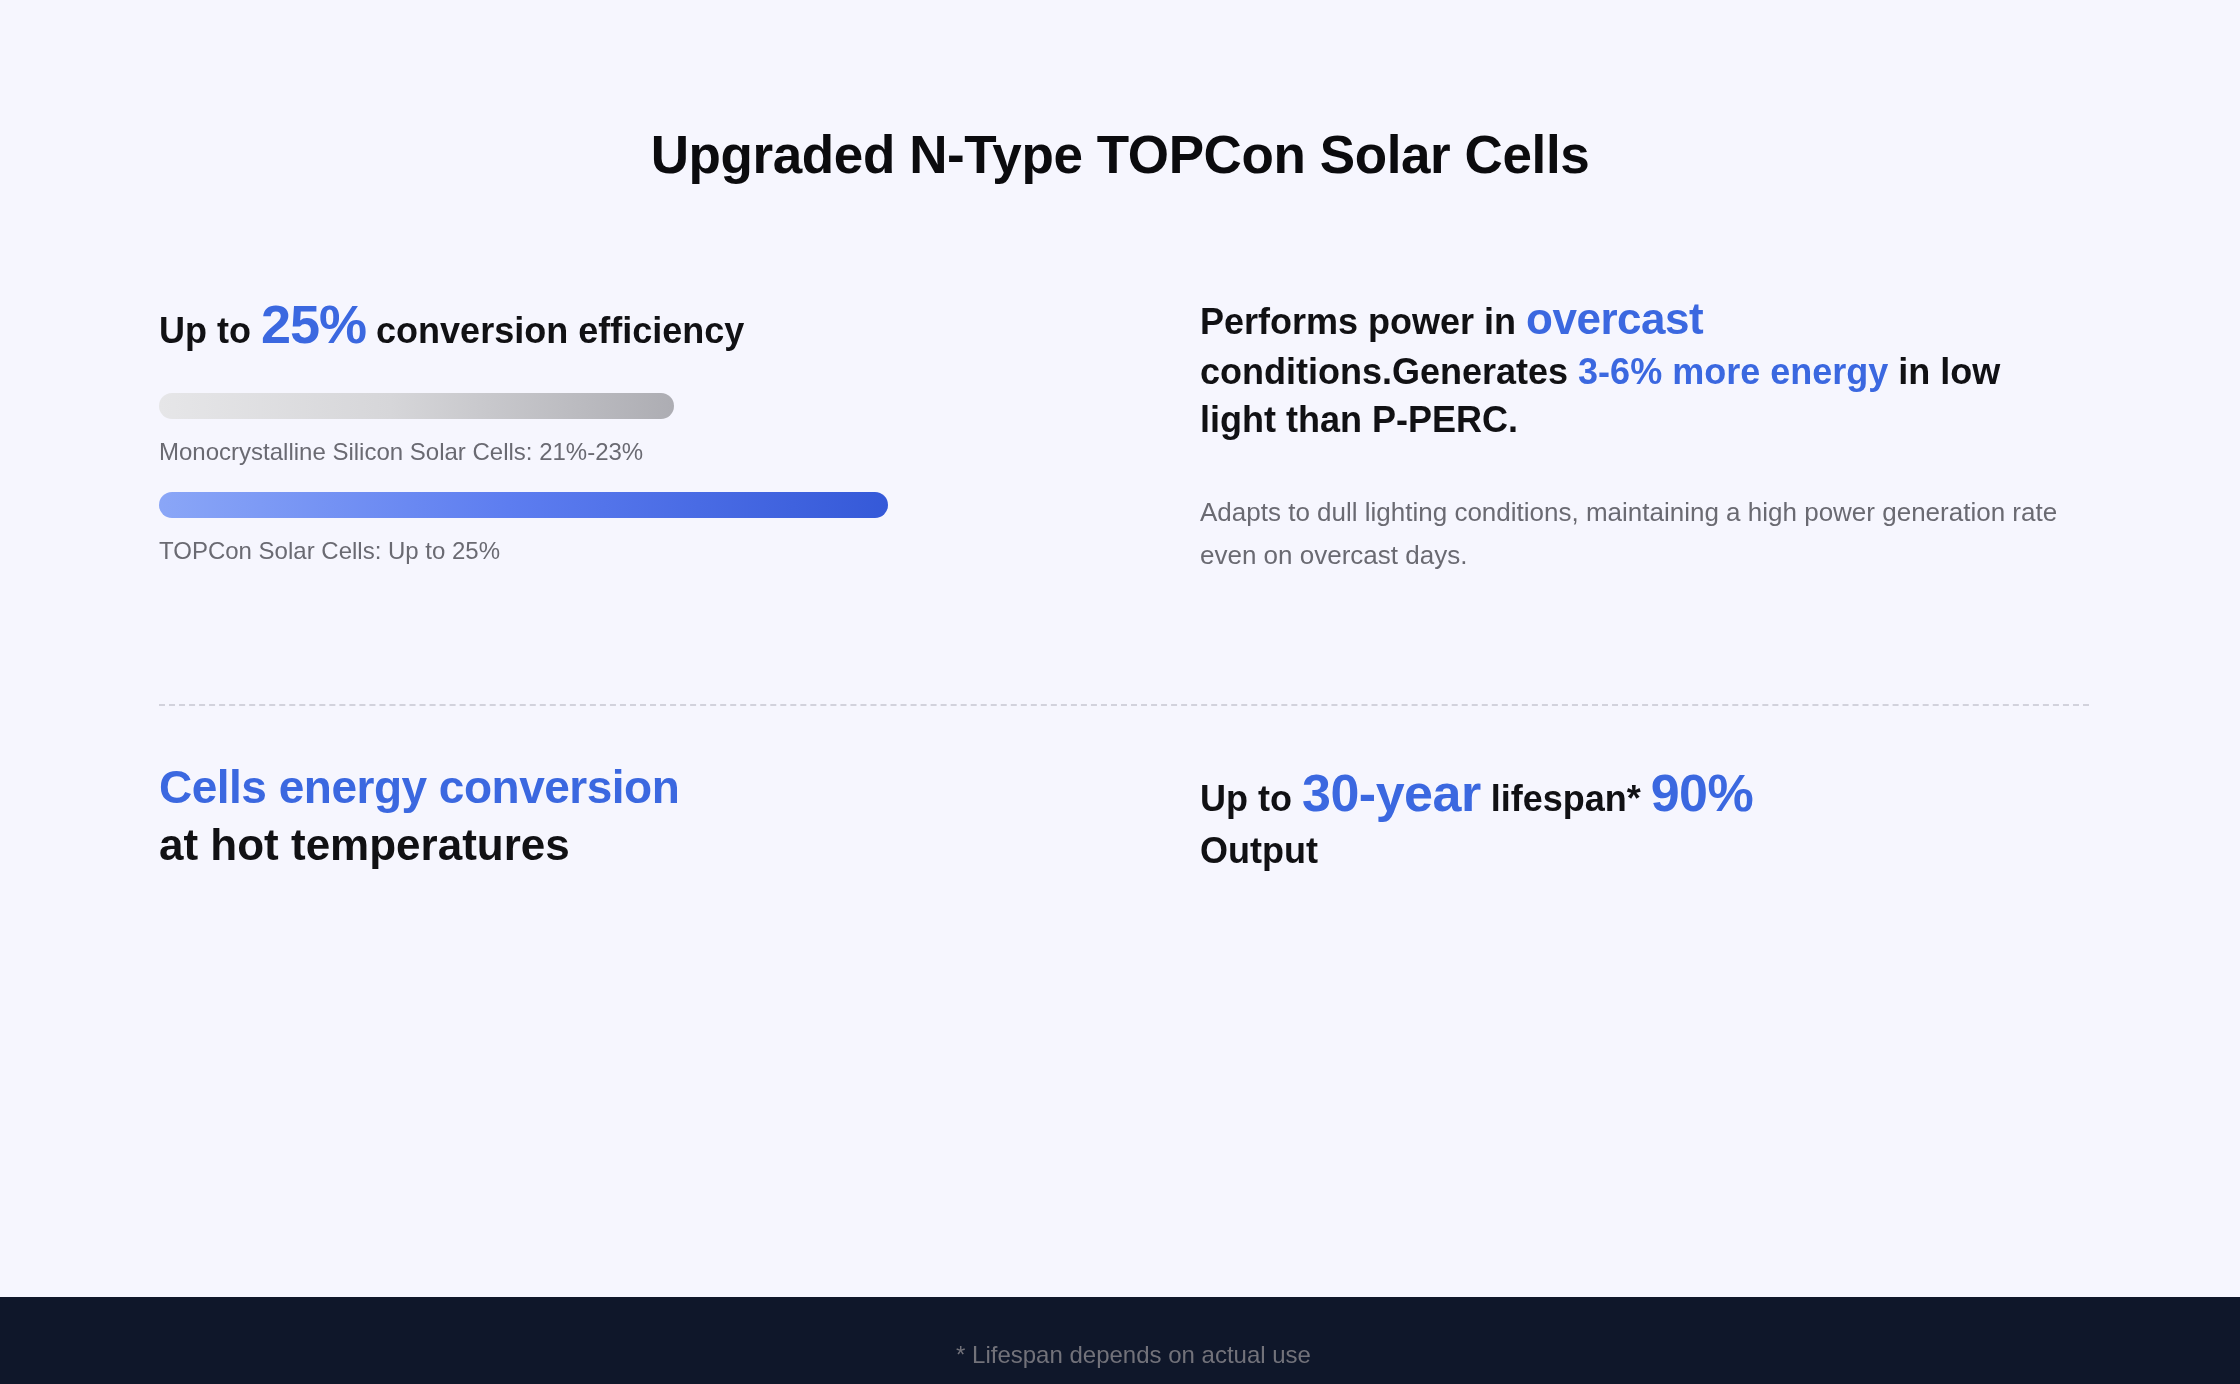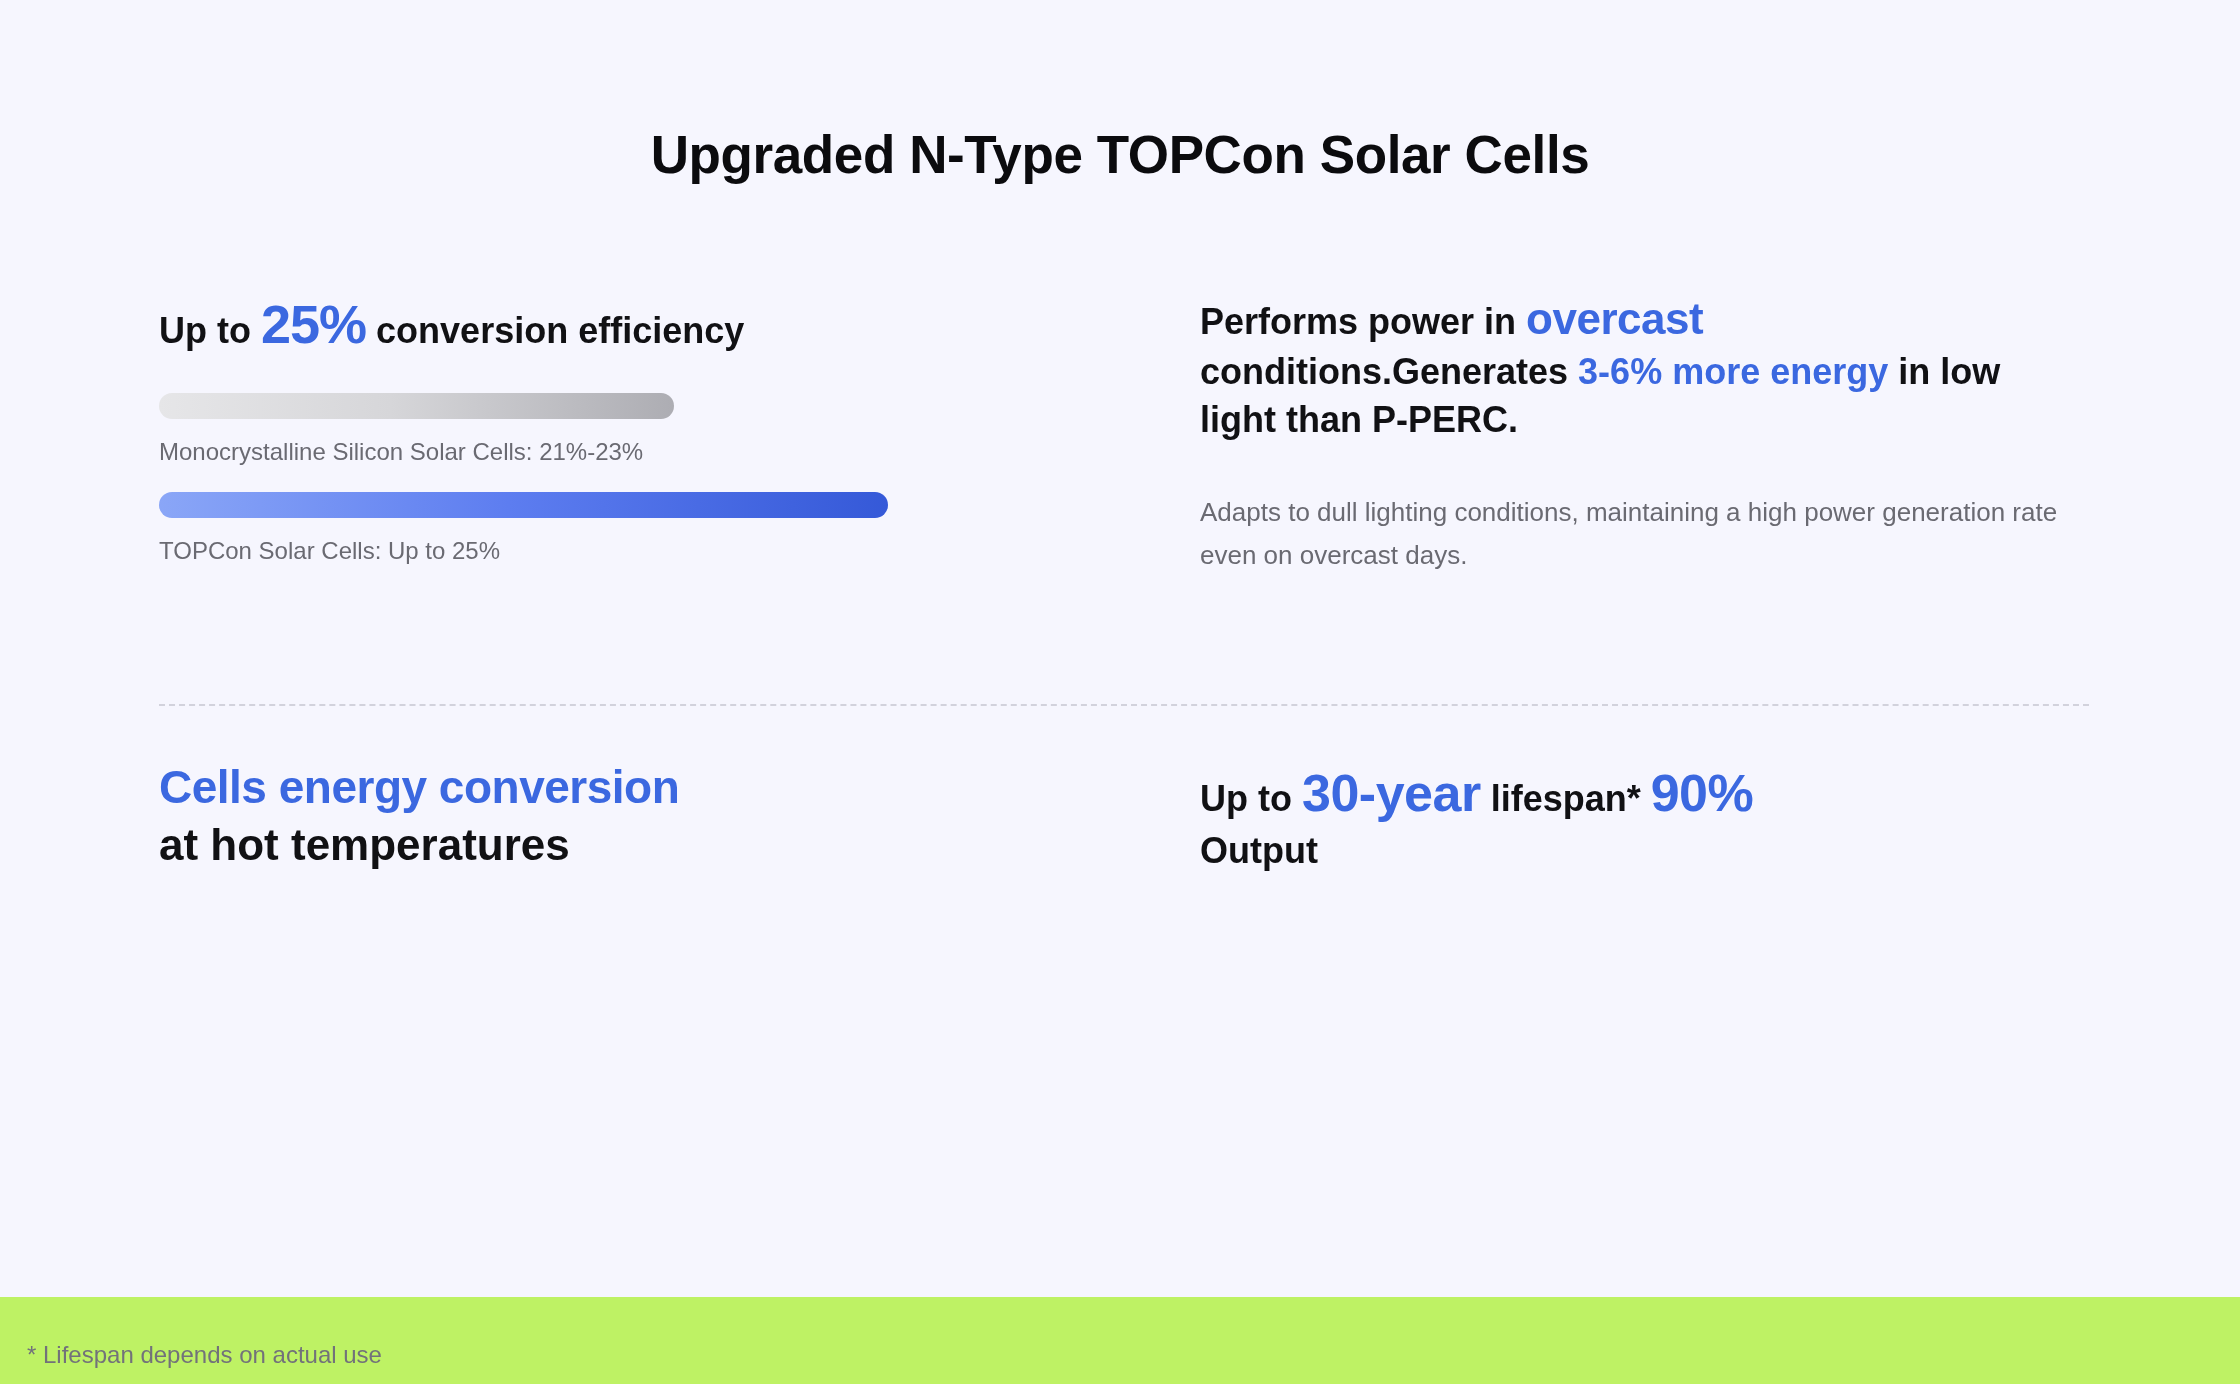--- a/index.html
+++ b/index.html
@@ -10,21 +10,21 @@
     height: 1384px;
     background: #ffffff;
     font-family: "Liberation Sans", sans-serif;
     -webkit-font-smoothing: antialiased;
   }
 
   .page {
     position: relative;
     width: 2240px;
     height: 1384px;
-    background: #bef264;
+    background: #0f172a;
     overflow: hidden;
   }
 
   
   .panel {
     position: absolute;
     left: 0; top: 0;
     width: 2240px;
     height: 1297px;
     background: #f6f6fe;
@@ -142,20 +142,21 @@
     height: 0;
     border-top: 2px dashed #d2d2dc;
   }
 
   
   .footer {
     position: absolute;
     left: 0;
     top: 1355px;
     width: 2240px;
+    text-align: center;
     font-size: 24px;
     color: #72727a;
     transform: translateY(-50%);
     padding-left: 27px;
   }
 </style>
 </head>
 <body>
 
 <div class="page">

